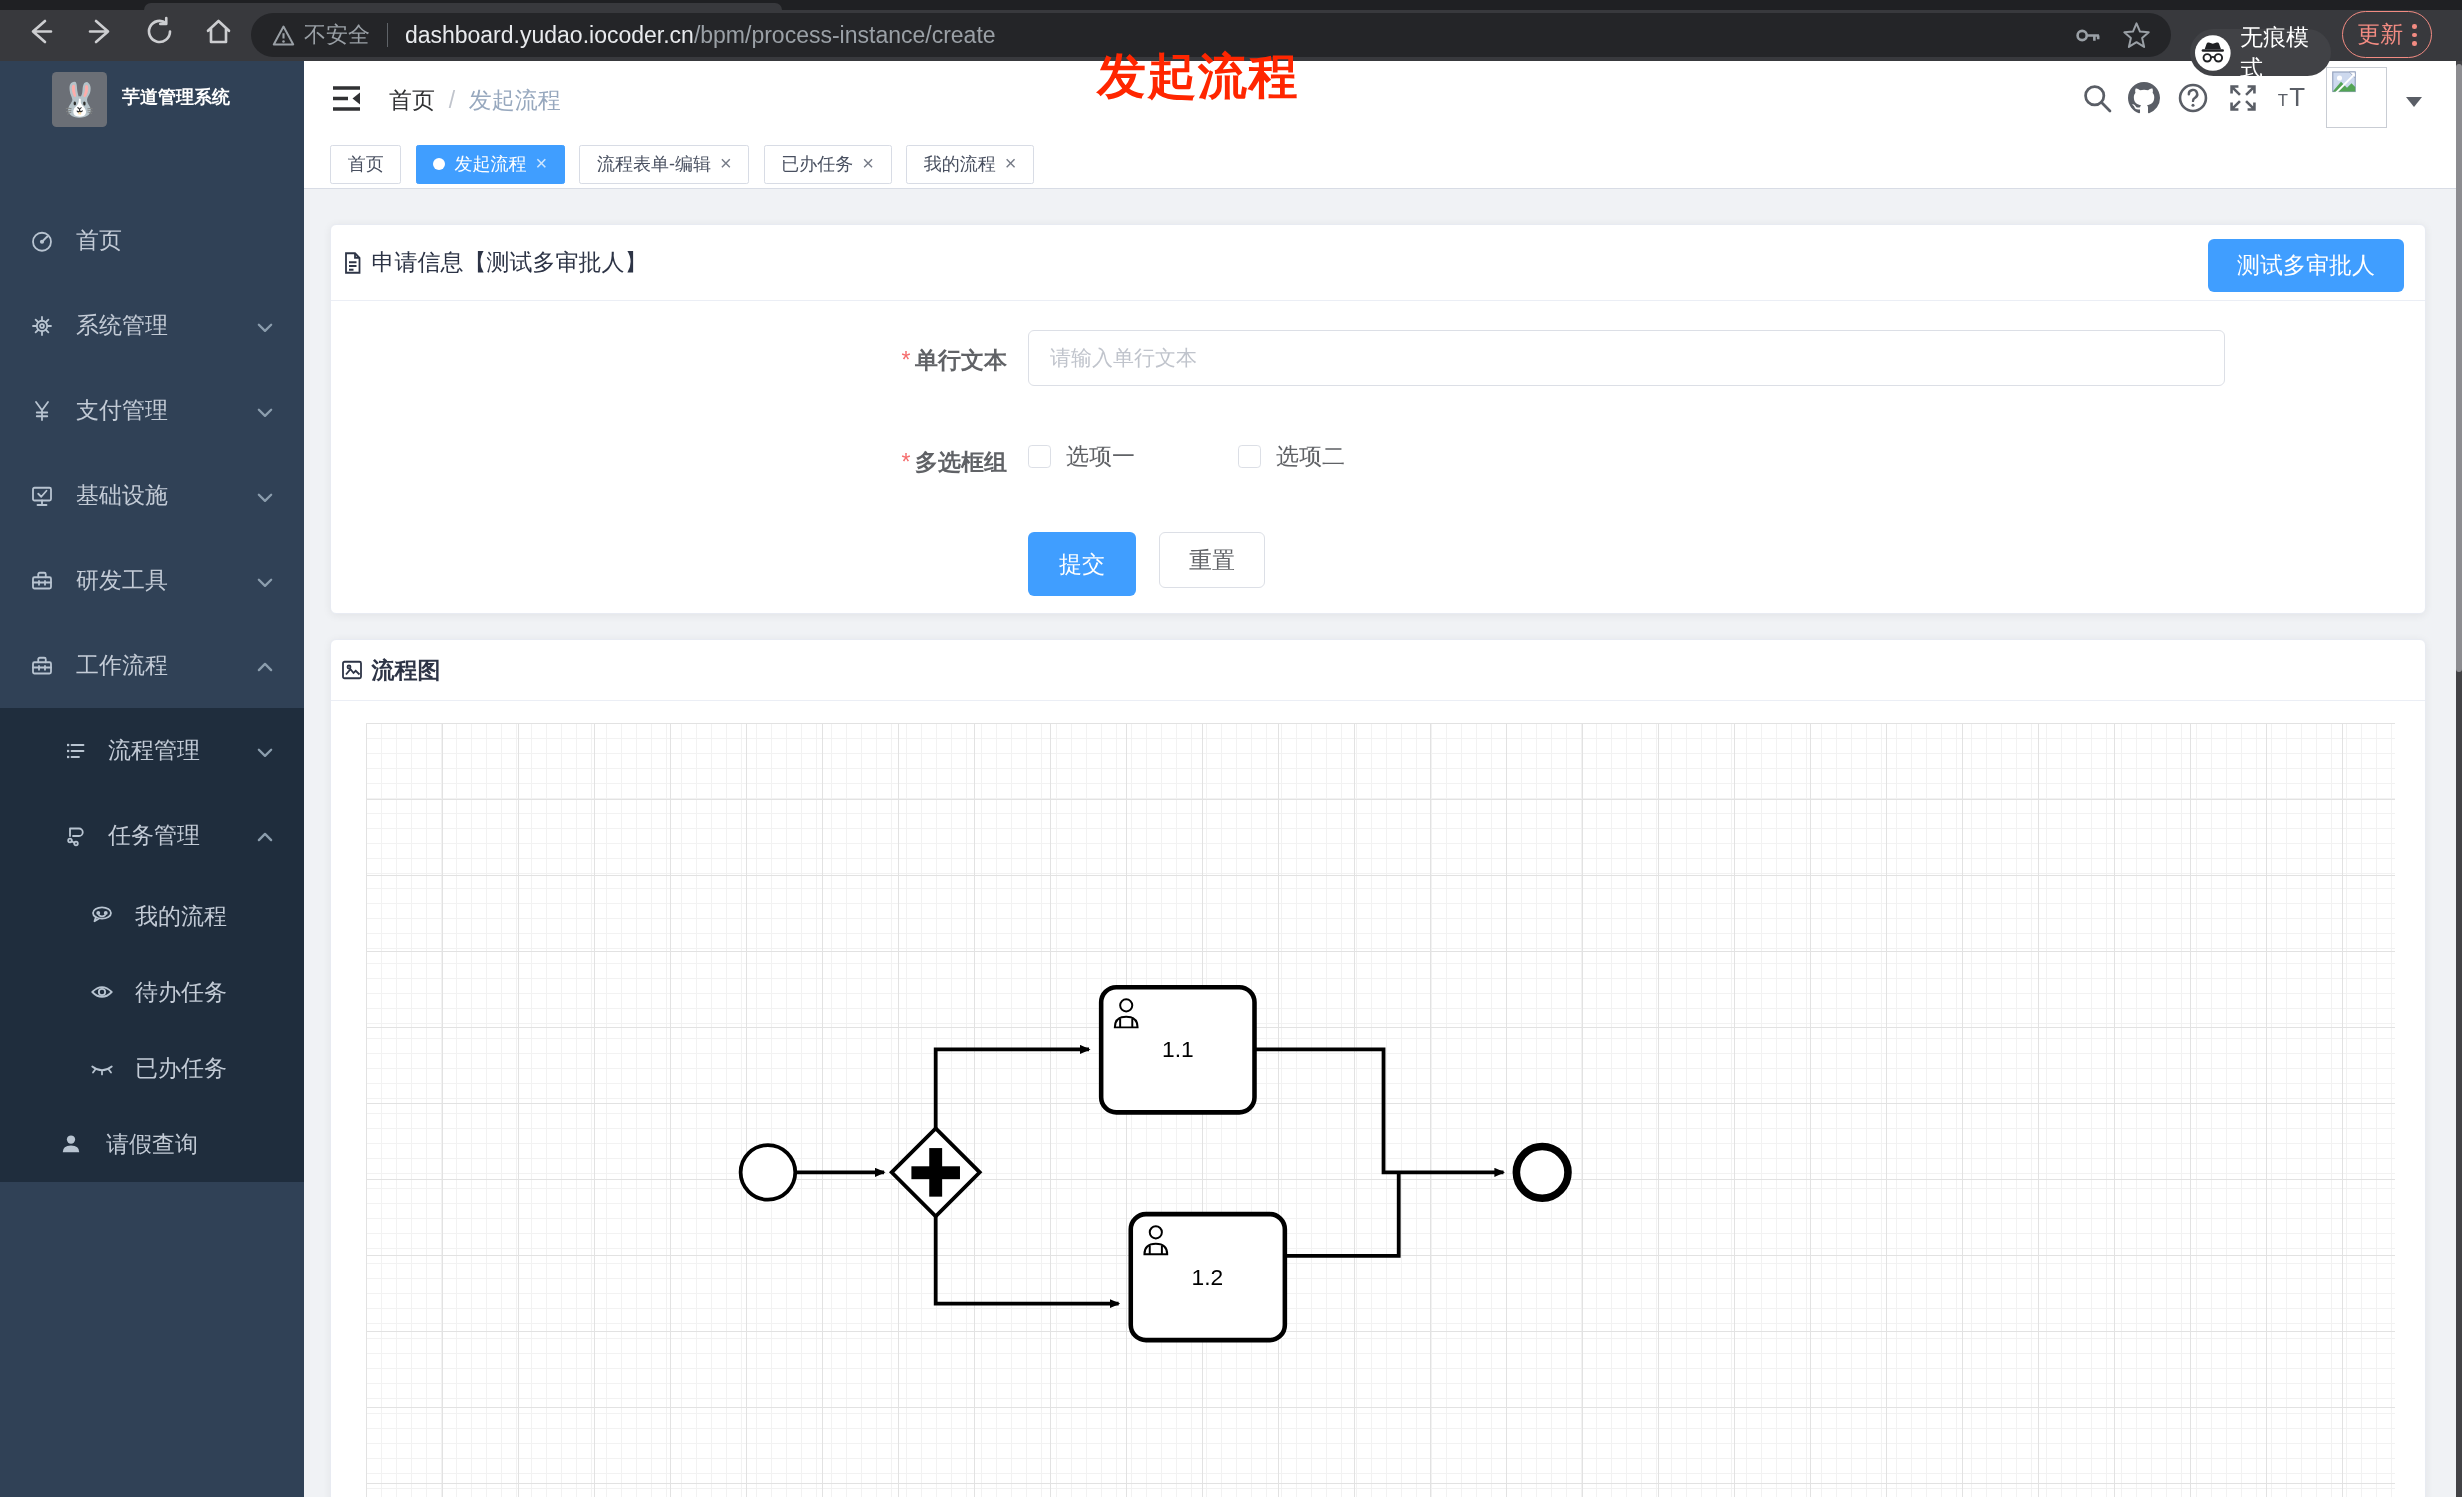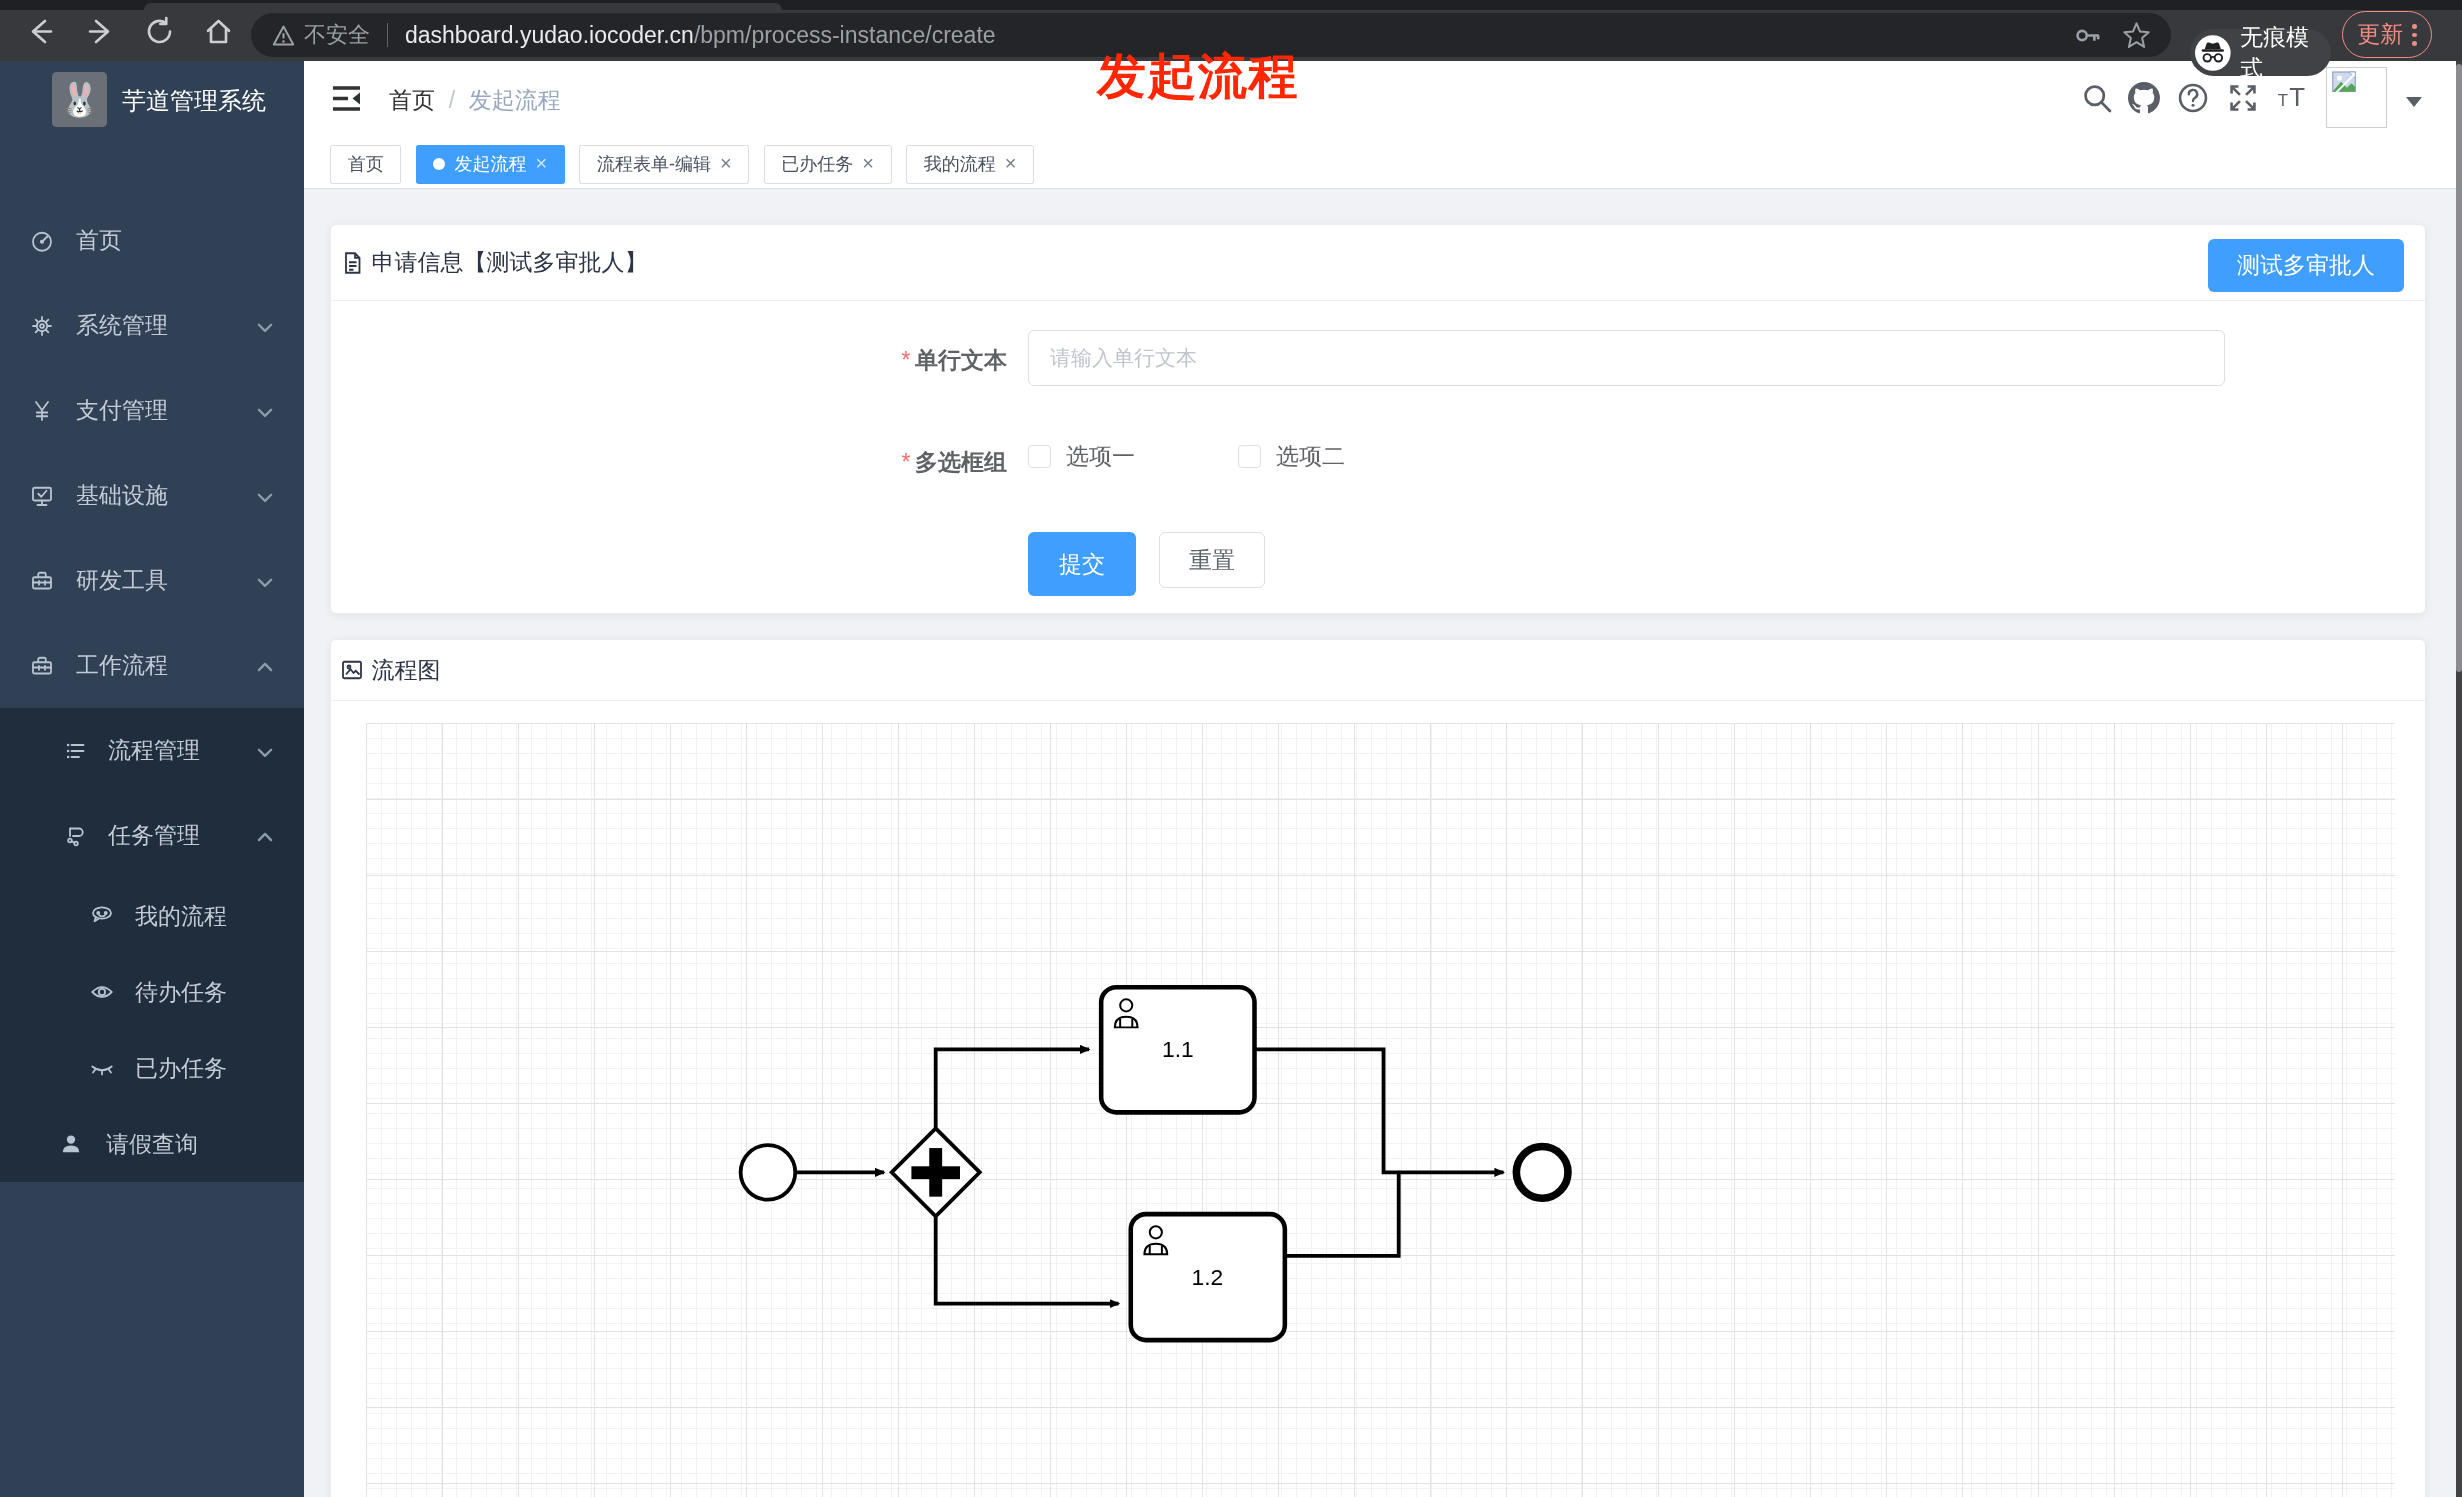--- a/index.html
+++ b/index.html
@@ -31,21 +31,21 @@
   #update-pill .dots { display:flex; flex-direction:column; gap:3.8px; }
   #update-pill .dots i { width:4.6px; height:4.6px; border-radius:50%; background:#f28b82; }
 
   
   #annotation { position:absolute; left:1097px; top:44px; font-size:49px; font-weight:700; color:#ff2600; z-index:60; letter-spacing:1.5px; }
 
   
   #sidebar { position:absolute; left:0; top:61px; width:304px; height:1437px; background:#304156; z-index:10; color:#c3cbd6; }
   #logo-row { position:absolute; left:0; top:0; width:304px; height:76px; }
   #logo-avatar { position:absolute; left:52px; top:11.4px; width:55px; height:55px; border-radius:4.6px; background:#6b6f76; overflow:hidden; display:flex; align-items:center; justify-content:center; font-size:33px; }
-  #logo-title { position:absolute; left:122px; top:23.5px; font-size:24px; font-weight:400; color:#fff; white-space:nowrap; }
+  #logo-title { position:absolute; left:122px; top:23.5px; font-size:18px; font-weight:700; color:#fff; white-space:nowrap; }
   .side-item { position:absolute; left:0; width:304px; height:85px; display:flex; align-items:center; font-size:23px; cursor:pointer; }
   .side-item .mi { position:absolute; left:30px; width:24px; height:24px; }
   .side-item .mi svg { width:100%; height:100%; stroke:#b8c4d1; fill:none; stroke-width:2.4; stroke-linecap:round; stroke-linejoin:round; }
   .side-item .lbl { position:absolute; left:76px; white-space:nowrap; }
   .chev { position:absolute; right:29px; width:20px; height:20px; }
   .chev svg { width:100%; height:100%; stroke:#8b9dad; fill:none; stroke-width:3; stroke-linecap:round; stroke-linejoin:round; }
   #submenu-block { position:absolute; left:0; top:647px; width:304px; height:474px; background:#1f2d3d; }
   .sub-item { position:absolute; left:0; width:304px; height:85px; display:flex; align-items:center; font-size:23px; cursor:pointer; }
   .sub-item .mi { position:absolute; left:64px; width:24px; height:24px; }
   .sub-item .mi svg { width:100%; height:100%; stroke:#b8c4d1; fill:none; stroke-width:2.4; stroke-linecap:round; stroke-linejoin:round; }
@@ -78,21 +78,21 @@
   .tv-tab .dot { width:12px; height:12px; border-radius:50%; background:#fff; }
   .tv-tab .close::after { content:"×"; font-size:20px; line-height:1; opacity:.75; }
 
   
   #content { position:absolute; left:304px; top:188px; width:2159px; height:1309px; background:#f0f2f5; overflow:hidden; }
   .card { position:absolute; background:#fff; border:1.5px solid #e8ebf2; border-radius:6px; box-shadow:0 1.5px 9px rgba(0,0,0,.06); }
   #card-apply { left:26px; top:36px; width:2096px; height:390px; }
   #card-diagram { left:26px; top:451px; width:2096px; height:896px; }
   .card-hd { position:absolute; left:0; top:0; width:100%; border-bottom:1.5px solid #ebeef5; display:flex; align-items:center; padding-left:9px; gap:7.6px; color:#2d3446; }
   #card-apply .card-hd { height:76px; font-size:23px; }
-  #card-diagram .card-hd { height:61px; font-size:23px; }
+  #card-diagram .card-hd { height:61px; font-size:23px;font-weight:bold; }
   .card-hd svg { width:24px; height:24px; stroke:#2d3446; fill:none; stroke-width:2.4; }
   #choose-other-btn { position:absolute; right:21px; top:14.4px; width:196px; height:53px; background:#409eff; color:#fff; font-size:23px; border:none; border-radius:6px; cursor:pointer; }
   .form-label { position:absolute; width:159px; text-align:right; font-size:23px; font-weight:700; color:#606266; }
   .form-label .req::before { content:"*"; color:#f56c6c; margin-right:4.6px; font-weight:400; }
   #lbl-single { left:517px; top:120px; }
   #lbl-check  { left:517px; top:222px; }
   #input-single { position:absolute; left:697px; top:105px; width:1197px; height:56px; border:1.5px solid #dcdfe6; border-radius:6px; font-size:21px; padding:0 21px; color:#303133; outline:none; font-family:"Liberation Sans",sans-serif; }
   #input-single::placeholder { color:#c0c4cc; }
   .cb-row { position:absolute; left:697px; top:216px; display:flex; align-items:center; gap:15px; font-size:23px; color:#606266; }
   .cb-box { width:23px; height:23px; border:1.5px solid #dcdfe6; border-radius:3.8px; background:#fff; cursor:pointer; }

